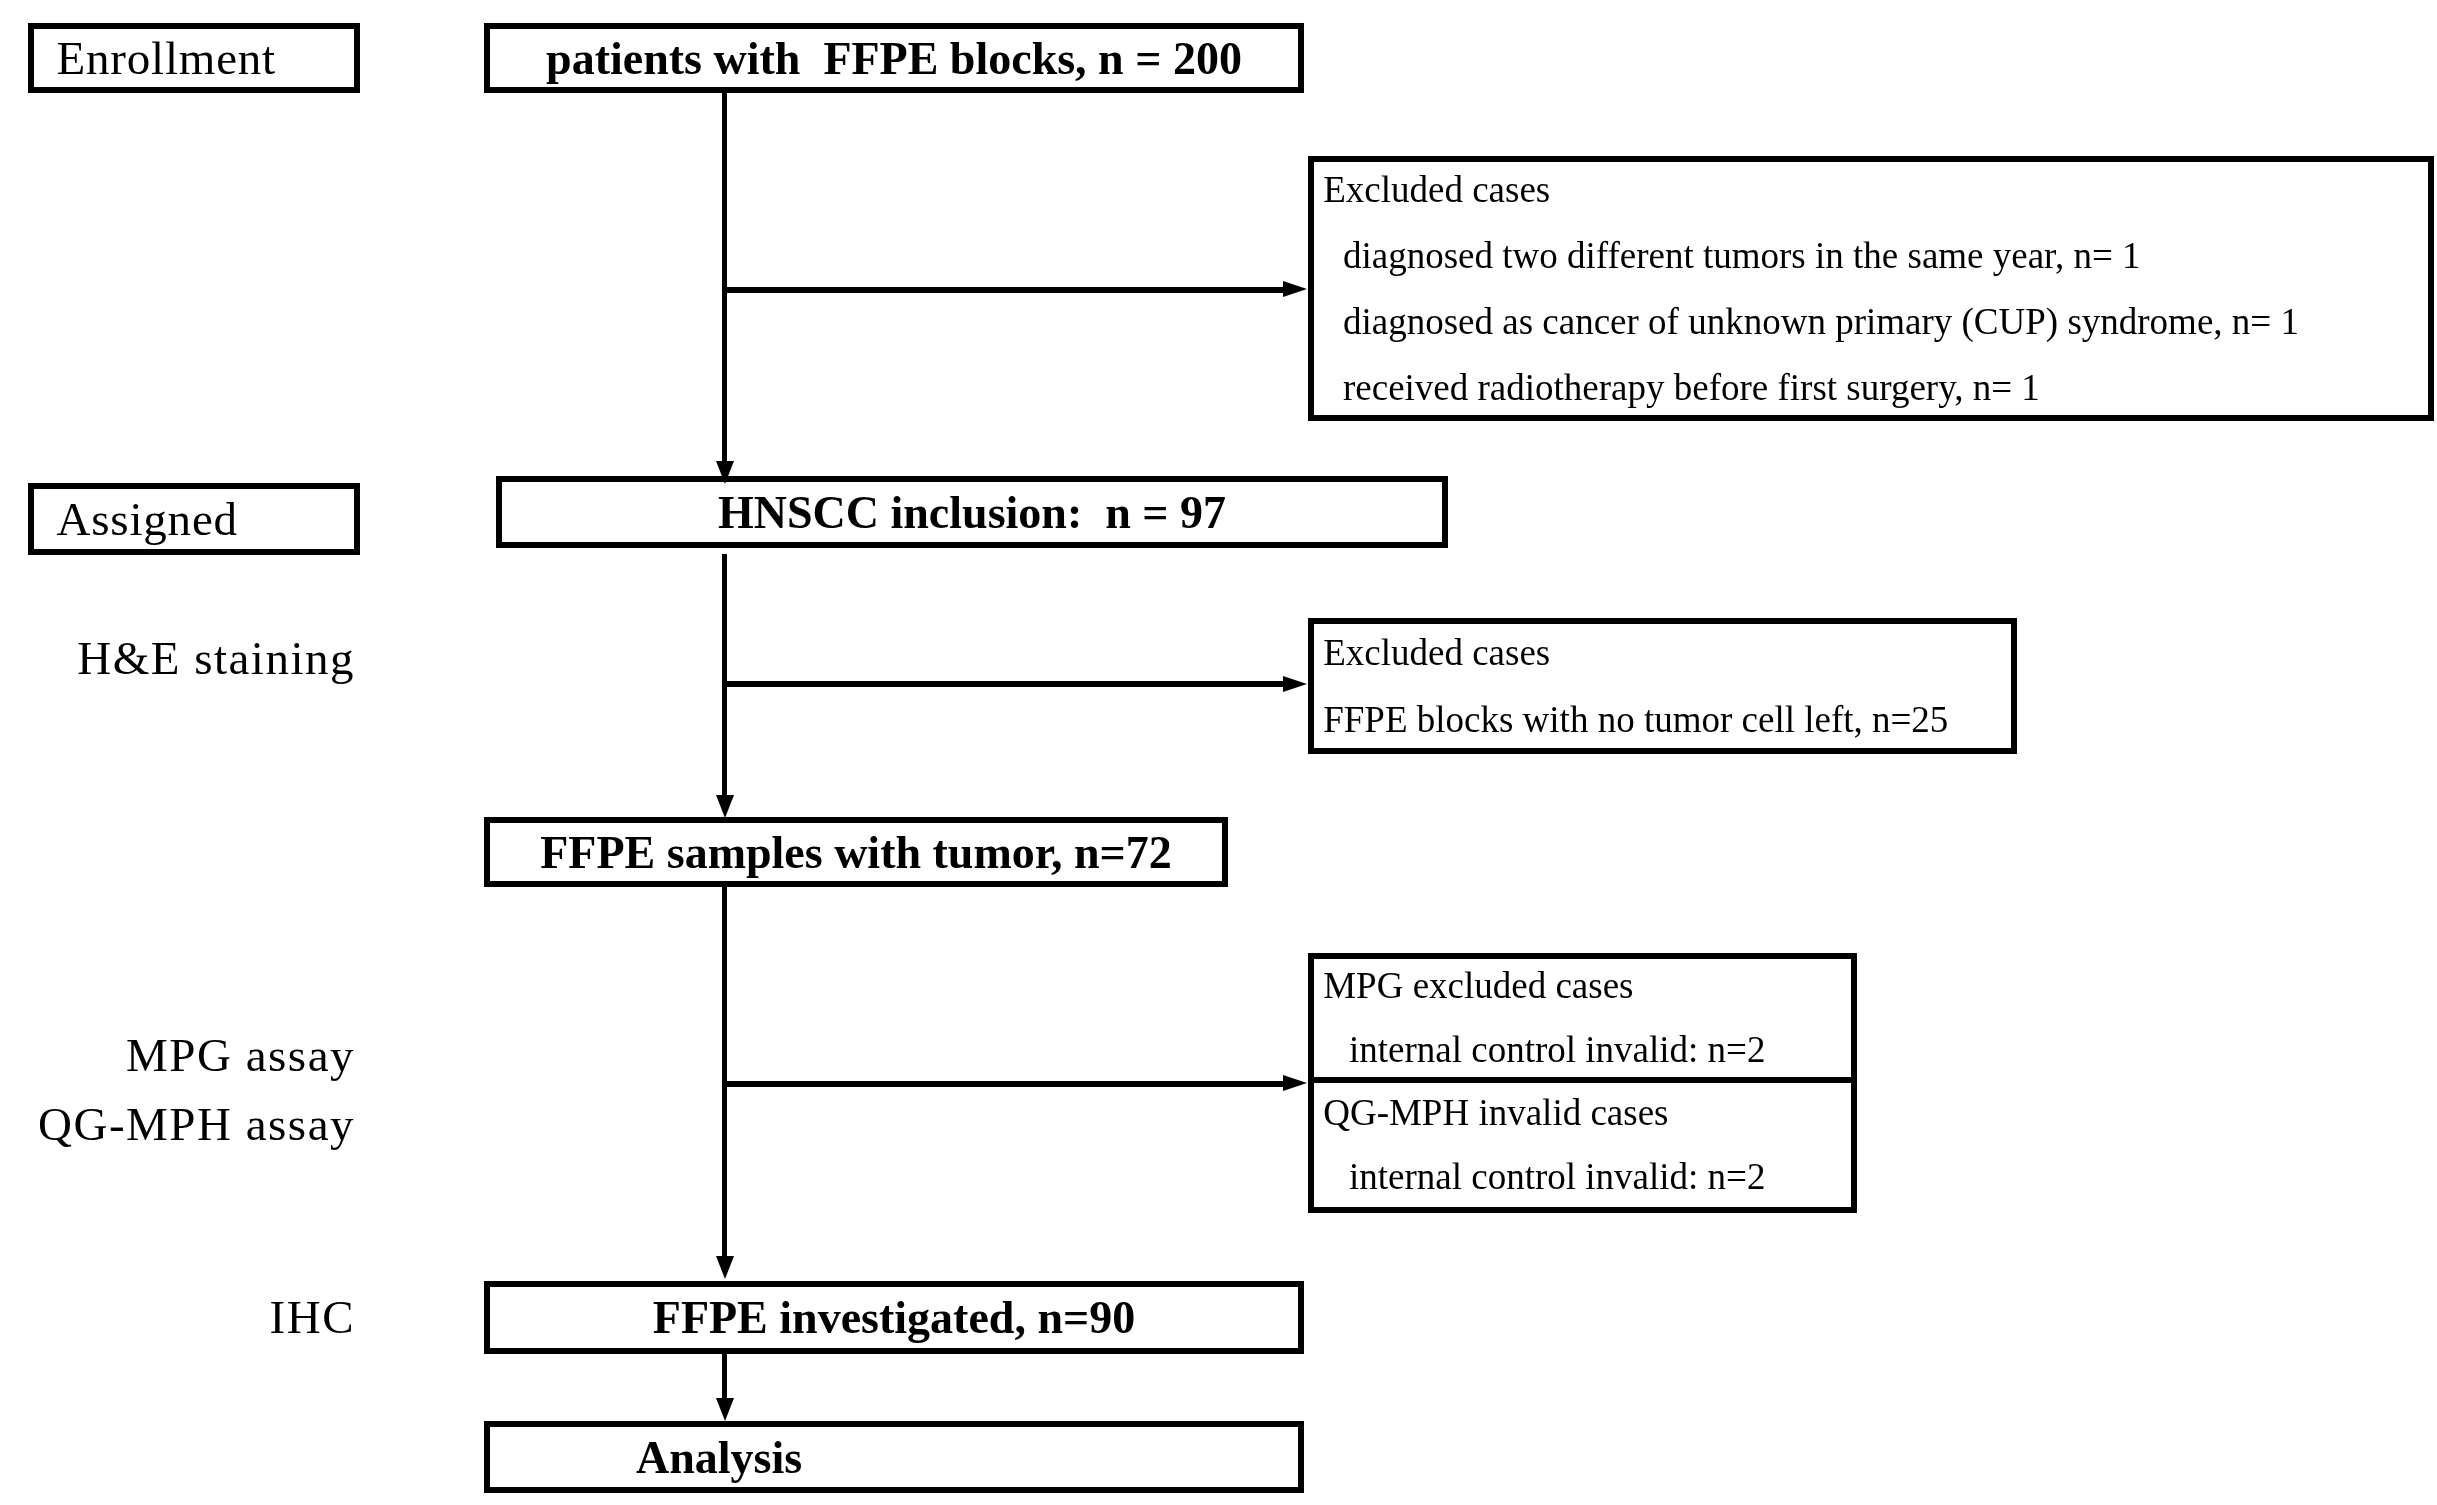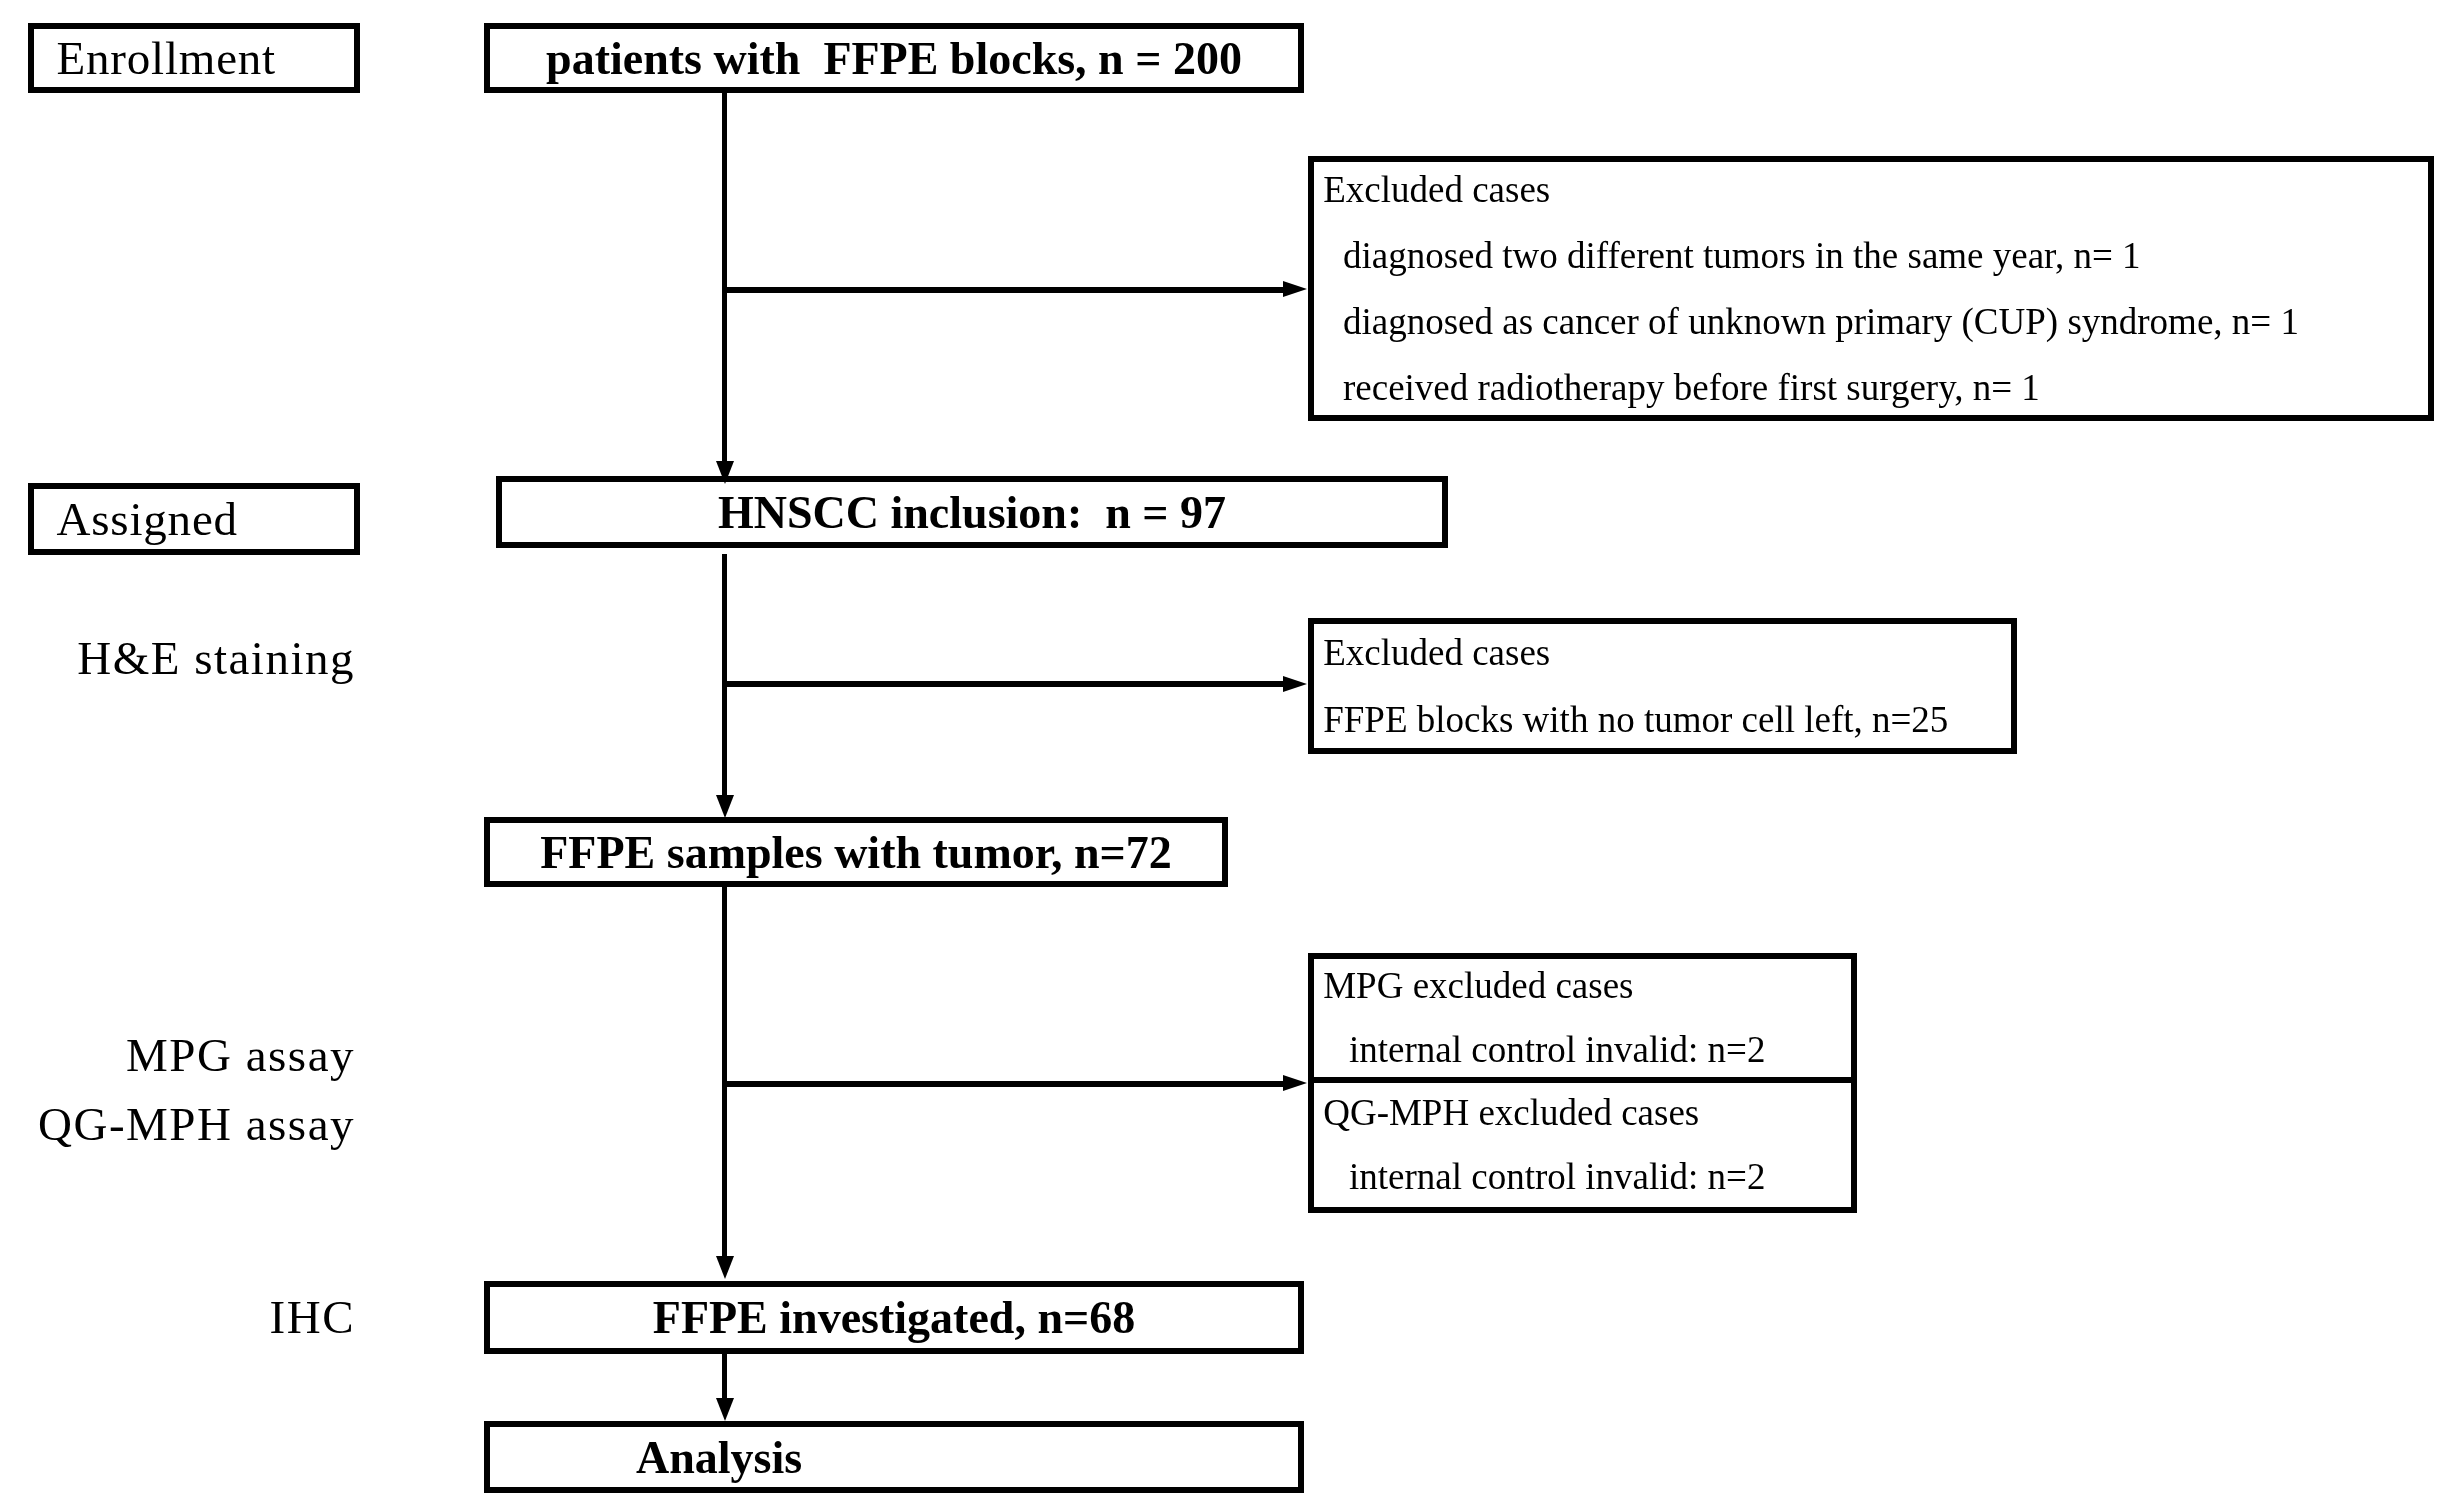--- a/index.html
+++ b/index.html
@@ -110,21 +110,21 @@
   <div class="side-label" style="top:1098px;">QG-MPH assay</div>
 
   <div class="side-label" style="top:1291px;">IHC</div>
 
   <div class="box main-box center-text" style="left:484px; top:23px; width:820px; height:70px;">patients with  FFPE blocks, n = 200</div>
 
   <div class="box main-box center-text" style="left:484px; top:476px; width:952px; height:72px;margin-left:12px;">HNSCC inclusion:  n = 97</div>
 
   <div class="box main-box center-text" style="left:484px; top:817px; width:744px; height:70px;">FFPE samples with tumor, n=72</div>
 
-  <div class="box main-box center-text" style="left:484px; top:1281px; width:820px; height:73px;">FFPE investigated, n=68</div>
+  <div class="box main-box center-text" style="left:484px; top:1281px; width:820px; height:73px;">FFPE investigated, n=90</div>
 
   <div class="box main-box analysis-align" style="left:484px; top:1421px; width:820px; height:72px;">Analysis</div>
 
   <div class="vline" style="left:722px; top:90px; height:374px;"></div>
   <div class="arrow-down" style="left:716px; top:461px;"></div>
 
   <div class="vline" style="left:722px; top:554px; height:242px;"></div>
   <div class="arrow-down" style="left:716px; top:795px;"></div>
 
   <div class="vline" style="left:722px; top:886px; height:371px;"></div>
@@ -153,18 +153,18 @@
     <div class="exc-line pad-s">Excluded cases</div>
     <div class="exc-line pad-s">FFPE blocks with no tumor cell left, n=25</div>
   </div>
 
   <div class="exc-box lh84" style="left:1308px; top:953px; width:549px; height:130px;">
     <div class="exc-line pad-s">MPG excluded cases</div>
     <div class="exc-line pad-m">internal control invalid: n=2</div>
   </div>
 
   <div class="exc-box lh84" style="left:1308px; top:1077px; width:549px; height:136px;">
-    <div class="exc-line pad-s">QG-MPH excluded cases</div>
+    <div class="exc-line pad-s">QG-MPH invalid cases</div>
     <div class="exc-line pad-m">internal control invalid: n=2</div>
   </div>
 
 </div>
 
 
 </body></html>

